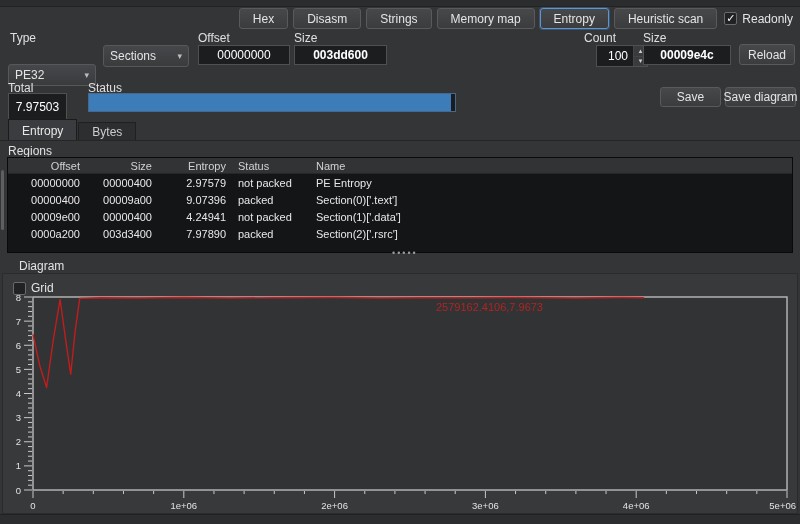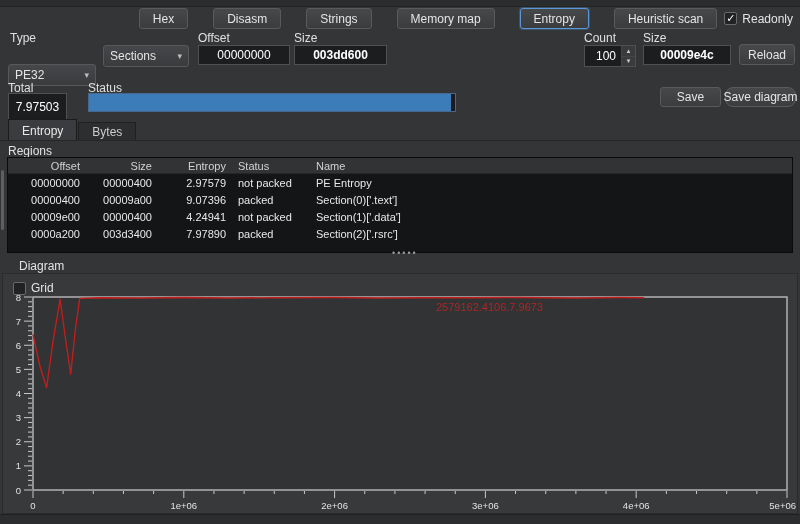--- a/index.html
+++ b/index.html
@@ -85,21 +85,21 @@
   .gridchk { position:absolute; left:13px; top:281px; }
   .chart { position:absolute; left:2px; top:293px; }
   .bottomstrip { position:absolute; left:0; right:0; bottom:0; height:10px; background:#2c2d2f; border-top:1px solid #212121; }
 </style>
 </head>
 <body>
 
 <div class="topstrip"></div>
 
 <div class="toolbar">
-  <div id="toolbar-buttons" style="display: flex; gap: 25px;">
+  <div id="toolbar-buttons" style="display: flex; gap: 5px;">
       <div class="tbtn">Hex</div>
       <div class="tbtn">Disasm</div>
       <div class="tbtn">Strings</div>
       <div class="tbtn">Memory map</div>
       <div class="tbtn active">Entropy</div>
       <div class="tbtn">Heuristic scan</div>
     </div>
   <div class="chkwrap">
     <span class="chkbox" id="readonly-box">✓</span>
     <span class="chklabel">Readonly</span>
@@ -114,39 +114,39 @@
 <div class="combo" style="left:103px; top:45px; width:86px;gap:8px;">
   <span>Sections</span>
   <span class="arrow">▾</span>
 </div>
 <span class="lbl" style="left:198px; top:31px;">Offset</span>
 <div class="field" style="left:198px; top:45px; width:92px;">00000000</div>
 <span class="lbl" style="left:294px; top:31px;">Size</span>
 <div class="field bold" style="left:294px; top:45px; width:93px;">003dd600</div>
 
 <span class="lbl" style="left:584px; top:31px;">Count</span>
-<div class="spinbox" style="left:584px; top:45px; width:52px;">
+<div class="spinbox" style="left:596px; top:45px; width:52px;">
   <span class="spinval">100</span>
   <span class="spinbtns">
     <span>▴</span>
     <span>▾</span>
   </span>
 </div>
 <span class="lbl" style="left:643px; top:31px;">Size</span>
 <div class="field bold" style="left:643px; top:45px; width:88px;">00009e4c</div>
 <div class="tbtn" style="position:absolute; left:739px; top:44px; width:56px;">Reload</div>
 
 <span class="lbl" style="left:8px; top:81px;">Total</span>
 <div class="field" style="left:8px; top:93px; width:59px; height:27px;">7.97503</div>
 <span class="lbl" style="left:88px; top:81px;">Status</span>
 <div class="progress">
   <div class="chunk" id="status-chunk" style="width: 99%; background: rgb(60, 124, 184);"></div>
 </div>
 <div class="tbtn" style="position:absolute; left:660px; top:87px; width:61px; height:20px;">Save</div>
-<div class="tbtn" style="position:absolute; left:725px; top:87px; width:71px; height:20px; padding:0 6px;border-radius:8px;">Save diagram</div>
+<div class="tbtn" style="position:absolute; left:725px; top:87px; width:71px; height:20px; padding:0 6px;">Save diagram</div>
 
 <div class="tabbar" id="tabbar">
     <div class="tab active">Entropy</div>
     <div class="tab">Bytes</div>
   </div>
 <div class="tabline"></div>
 
 <span class="section-title" style="left:8px; top:144px;">Regions</span>
 <div class="rtable" id="regions-table">
     <div class="thead">

